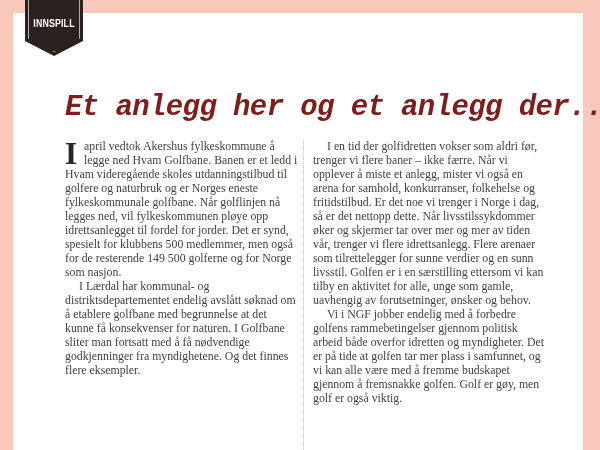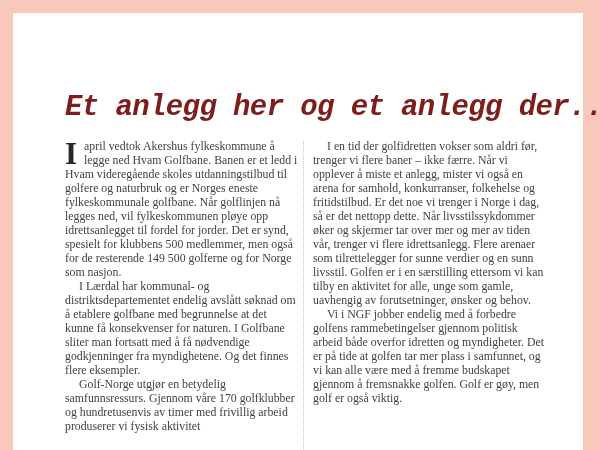--- a/index.html
+++ b/index.html
@@ -98,26 +98,29 @@
 
   <div class="page">
 
     <h1 class="headline">Et anlegg her og et anlegg der...</h1>
 
     <div class="col col-left">
       <p class="para">
         <span class="dropcap">I</span><span>april vedtok Akershus fylkeskommune å legge ned Hvam Golfbane. Banen er et ledd i Hvam videregående skoles utdanningstilbud til golfere og naturbruk og er Norges eneste fylkeskommunale golfbane. Når golflinjen nå legges ned, vil fylkeskommunen pløye opp idrettsanlegget til fordel for jorder. Det er synd, spesielt for klubbens 500 medlemmer, men også for de resterende 149 500 golferne og for Norge som nasjon.</span>
       </p>
       <p class="para indent">I Lærdal har kommunal- og distriktsdepartementet endelig avslått søknad om å etablere golfbane med begrunnelse at det kunne få konsekvenser for naturen. I Golfbane sliter man fortsatt med å få nødvendige godkjenninger fra myndighetene. Og det finnes flere eksempler.</p>
-      <p class="para indent">Golf-Norge utgjør en betydelig samfunnsressurs. Gjennom våre 170 golfklubber og hundretusenvis av timer med frivillig arbeid produserer vi fysisk aktivitet</p>
     </div>
 
     <div class="divider"></div>
 
     <div class="col col-right">
       <p class="para indent">I en tid der golfidretten vokser som aldri før, trenger vi flere baner – ikke færre. Når vi opplever å miste et anlegg, mister vi også en arena for samhold, konkurranser, folkehelse og fritidstilbud. Er det noe vi trenger i Norge i dag, så er det nettopp dette. Når livsstilssykdommer øker og skjermer tar over mer og mer av tiden vår, trenger vi flere idrettsanlegg. Flere arenaer som tilrettelegger for sunne verdier og en sunn livsstil. Golfen er i en særstilling ettersom vi kan tilby en aktivitet for alle, unge som gamle, uavhengig av forutsetninger, ønsker og behov.</p>
       <p class="para indent">Vi i NGF jobber endelig med å forbedre golfens rammebetingelser gjennom politisk arbeid både overfor idretten og myndigheter. Det er på tide at golfen tar mer plass i samfunnet, og vi kan alle være med å fremme budskapet gjennom å fremsnakke golfen. Golf er gøy, men golf er også viktig.</p>
     </div>
 
   </div>
 
+  <div class="badge">
+    <div class="badge-outline"></div>
+    <span class="badge-label">INNSPILL</span>
+  </div>
 
 </div>
 
 </body></html>

